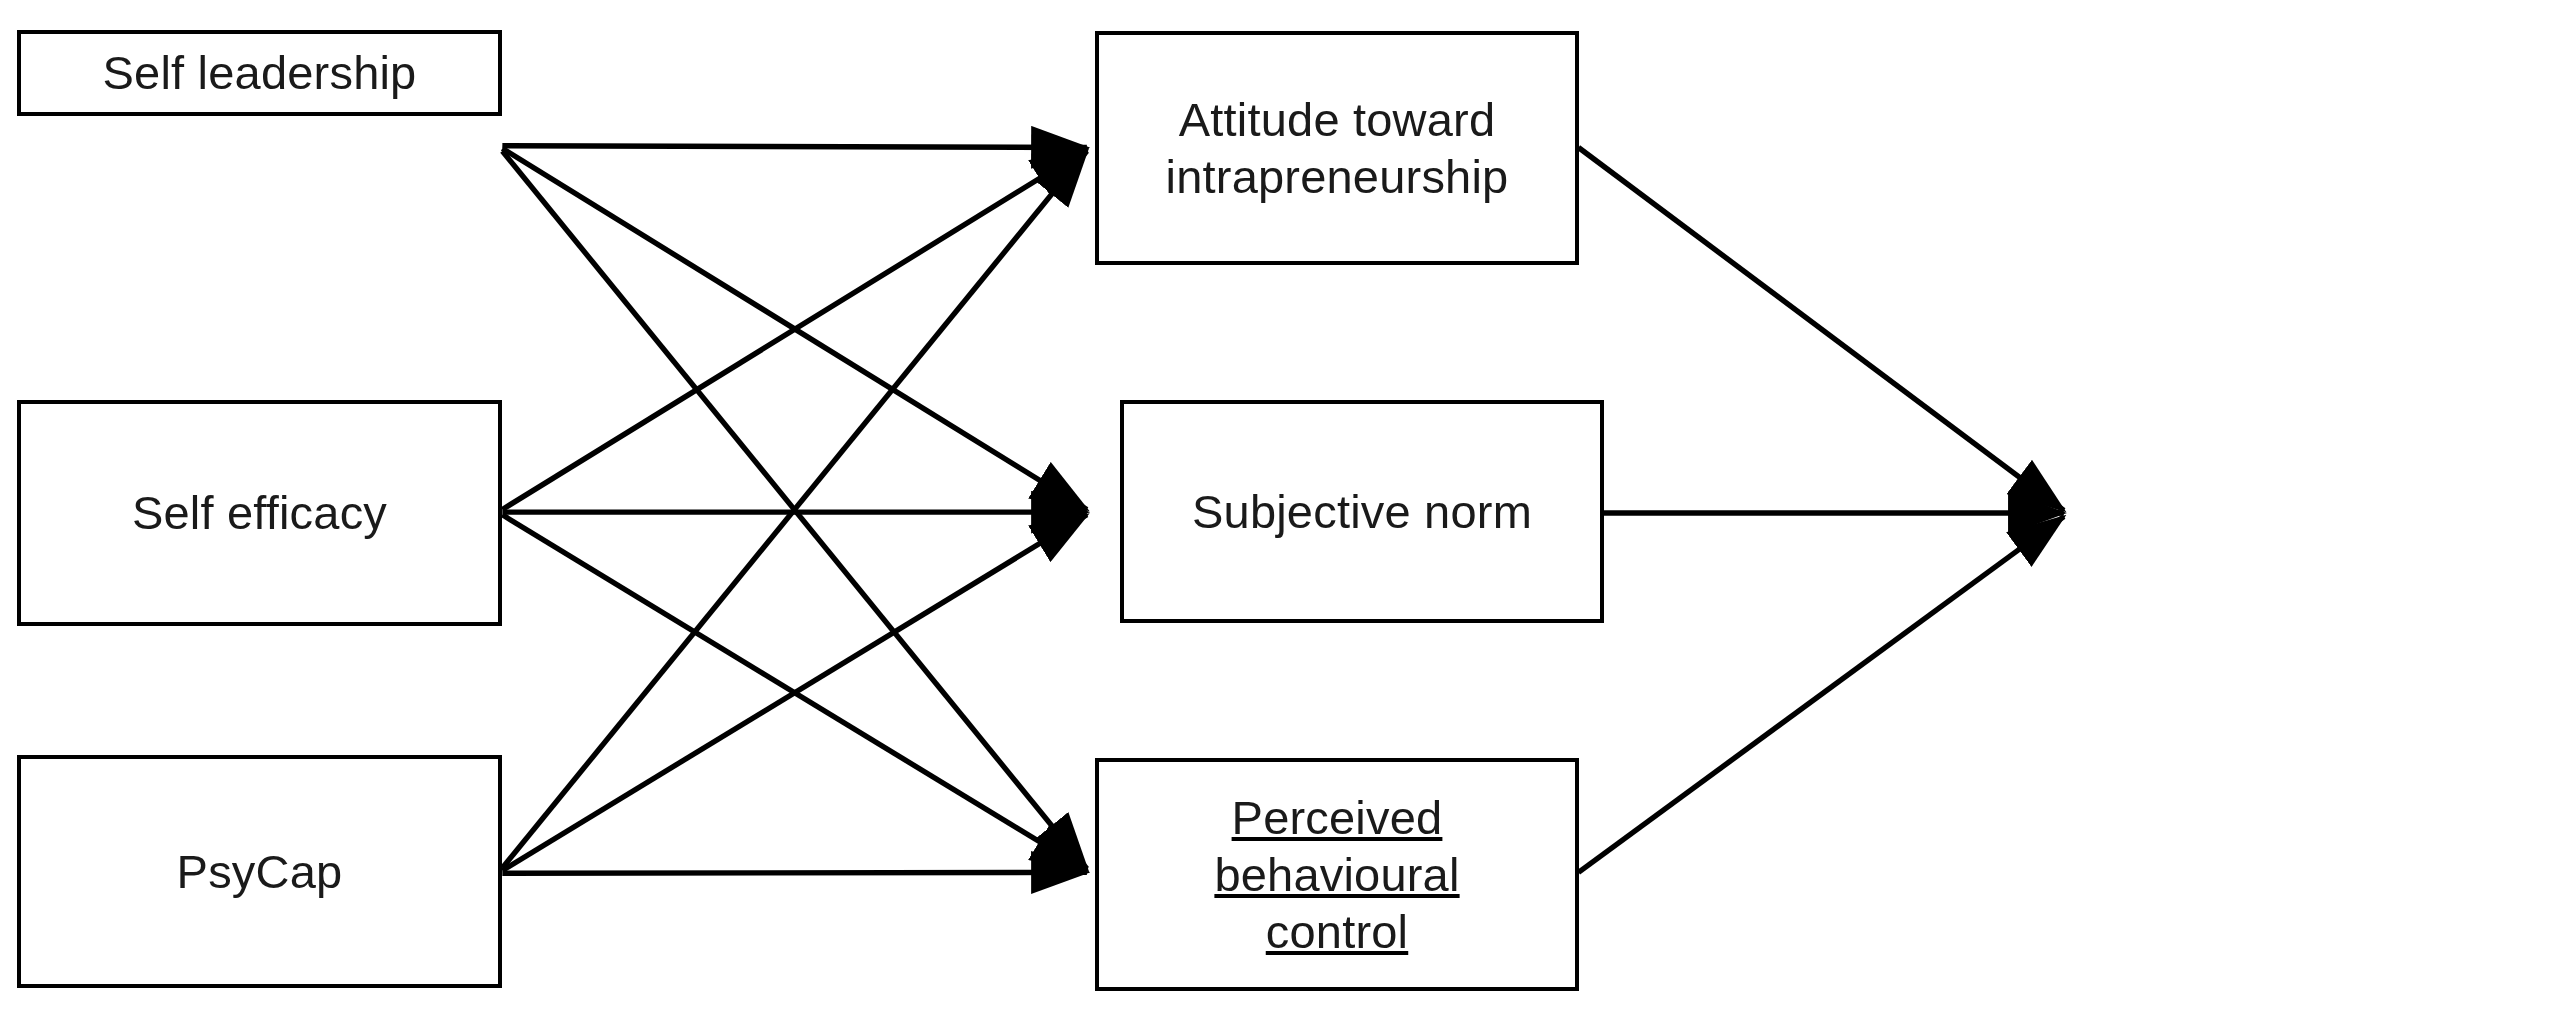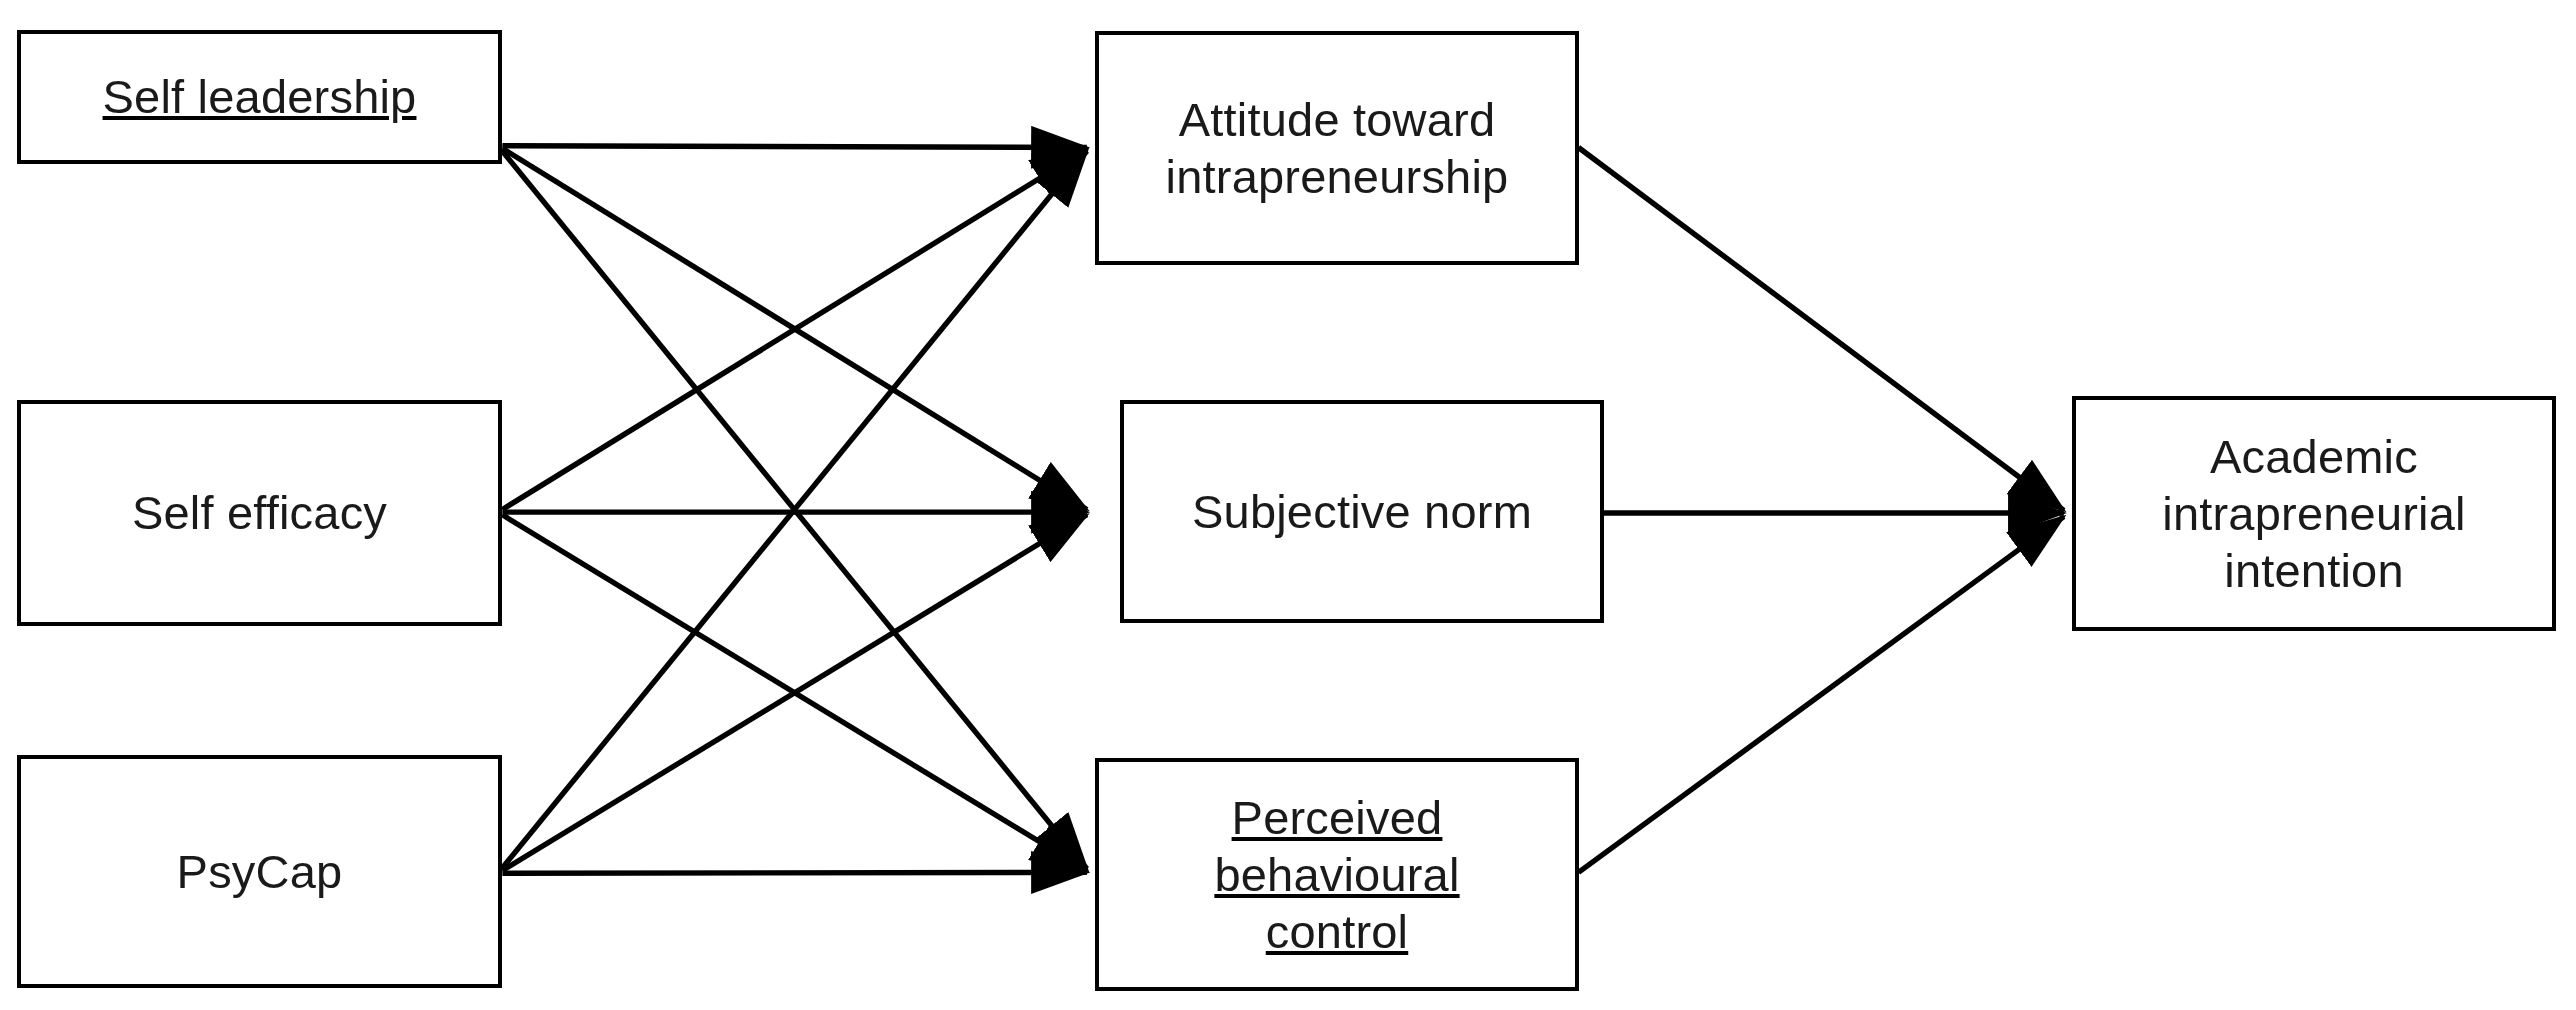--- a/index.html
+++ b/index.html
@@ -41,21 +41,21 @@
     font-family: "Liberation Sans", sans-serif;
     font-size: 47px;
     line-height: 1.22;
     color: #1a1a1a;
     font-weight: 400;
     letter-spacing: 0.2px;
     white-space: pre-line;
     padding: 0 12.5px;
   }
   
-  #node-self-leadership { left: 17px;  top: 30px;   width: 485px; height: 134px; text-decoration: underline; }
+  #node-self-leadership { left: 17px;  top: 30px;   width: 485px; height: 86px; }
   #node-self-efficacy   { left: 17px;  top: 400px;  width: 485px; height: 226px; }
   #node-psycap          { left: 17px;  top: 755px;  width: 485px; height: 233px; }
   
   #node-attitude        { left: 1095px; top: 31px;  width: 484px; height: 234px; }
   #node-subjective-norm { left: 1095px; top: 400px; width: 484px; height: 223px; margin-left: 25px; }
   #node-pbc             { left: 1095px; top: 758px; width: 484px; height: 233px; text-decoration: underline; }
   
   #node-intention       { left: 2072px; top: 396px; width: 484px; height: 235px; }
 </style>
 </head>
@@ -110,20 +110,15 @@
   <div class="node-box" id="node-subjective-norm">
     <span class="node-label">Subjective norm</span>
   </div>
 
   <div class="node-box" id="node-pbc">
     <span class="node-label">Perceived
 behavioural
 control</span>
   </div>
 
-  <div class="node-box" id="node-intention">
-    <span class="node-label">Academic
-intrapreneurial
-intention</span>
-  </div>
 
 </div>
 
 
 </body></html>

